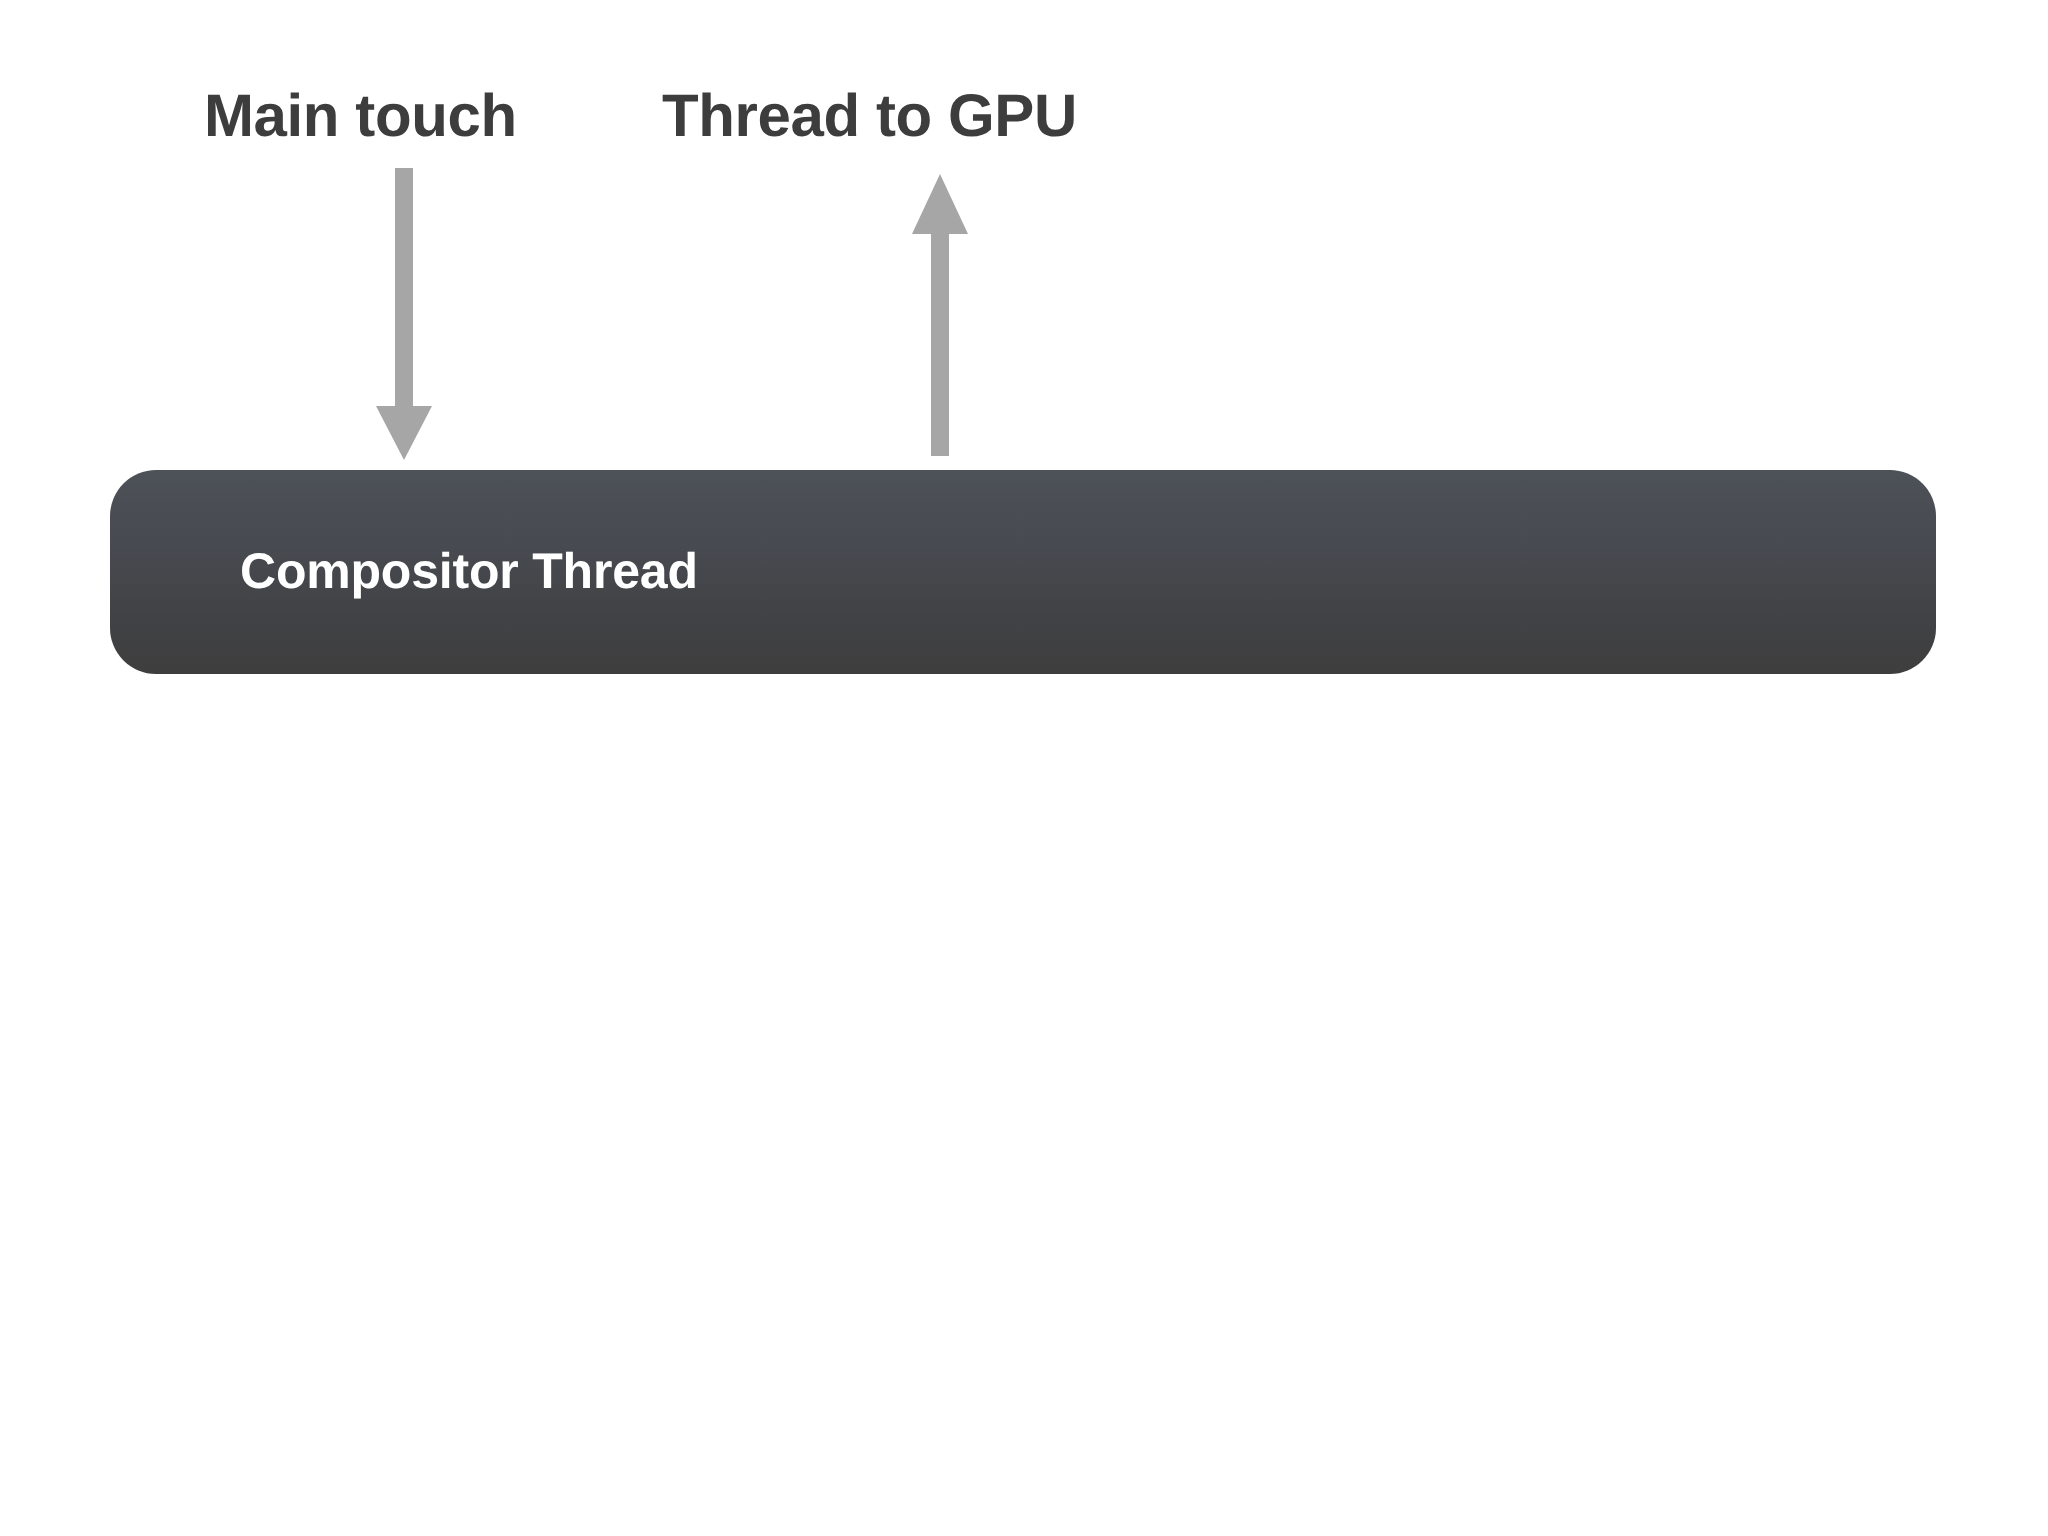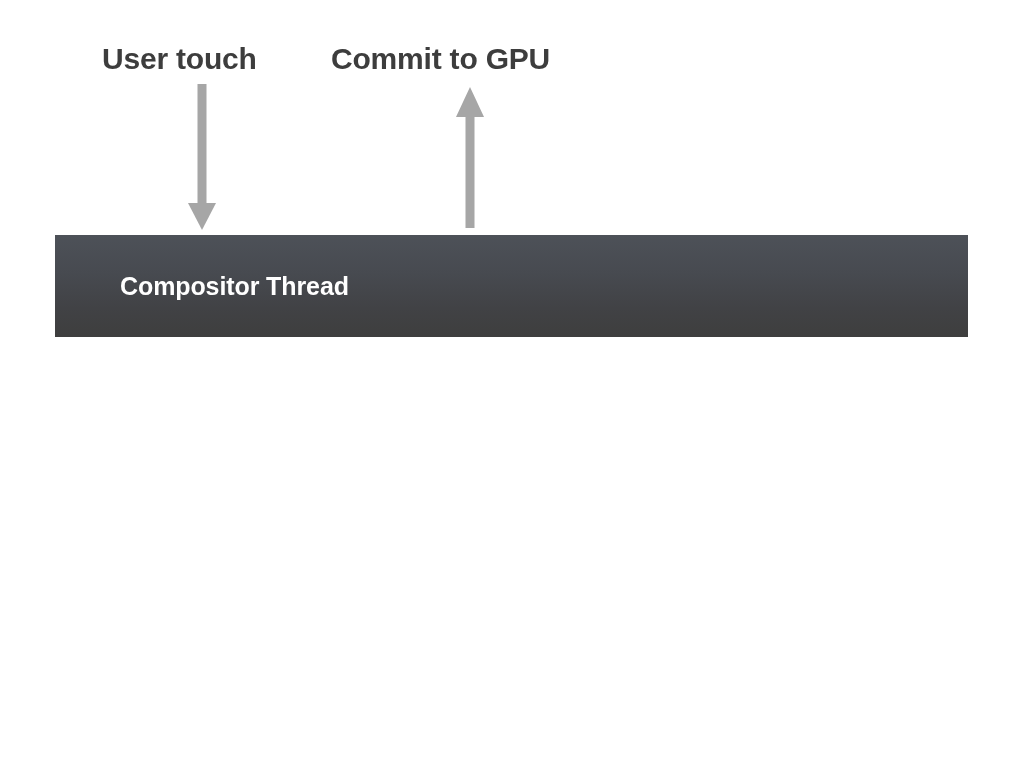--- a/index.html
+++ b/index.html
@@ -55,20 +55,21 @@
   
   .thread-bar {
     position: absolute;
     left: 55px;
     width: 913px;
     height: 102px;
     display: flex;
     align-items: center;
     box-sizing: border-box;
     padding-left: 65px;
+    border-radius: 23px;
   }
   #compositor-thread-bar {
     top: 235px;
     background: linear-gradient(to bottom, #4d5158 0%, #474a50 38%, #414245 72%, #3e3e3e 100%);
   }
   #main-thread-bar {
     top: 555px;
     background: linear-gradient(to bottom, #dcdedf 0%, #d2d4d6 30%, #bfc2c3 68%, #adb1b2 100%);
   }
   .thread-label {
@@ -84,23 +85,23 @@
   }
   #main-thread-label {
     color: #3b3b3b;
   }
 </style>
 </head>
 <body>
 
 <div id="canvas">
 
-  <div class="annotation-label" id="label-user-touch">User touch</div>
+  <div class="annotation-label" id="label-user-touch">Main touch</div>
 
-  <div class="annotation-label" id="label-commit-gpu">Commit to GPU</div>
+  <div class="annotation-label" id="label-commit-gpu">Thread to GPU</div>
 
   <svg class="arrow-svg" id="arrow-down-svg" width="44" height="152" viewBox="0 0 44 152">
     <g fill="#a6a6a6">
       <rect x="17.5" y="0" width="9" height="122"></rect>
       <polygon points="8,119 36,119 22,146"></polygon>
     </g>
   </svg>
 
   <svg class="arrow-svg" id="arrow-up-svg" width="44" height="152" viewBox="0 0 44 152">
     <g fill="#a6a6a6">

